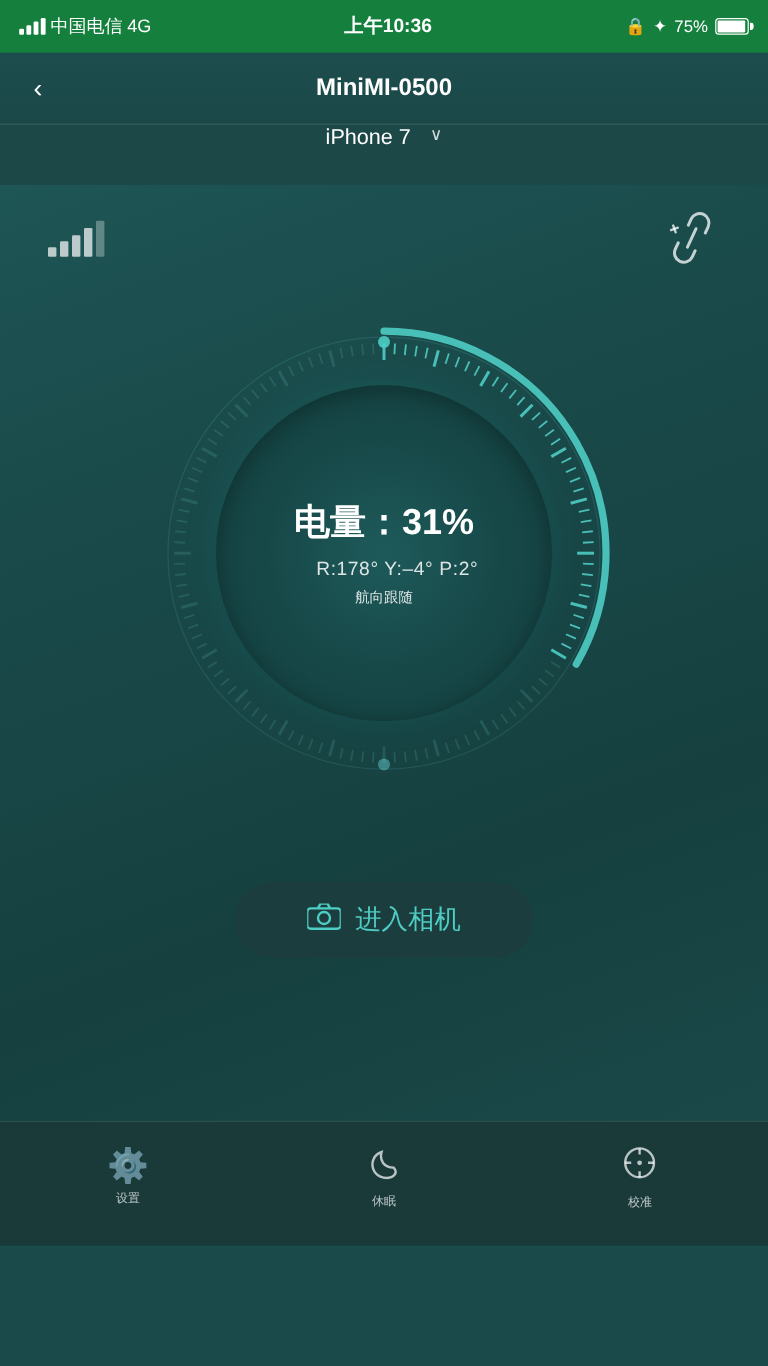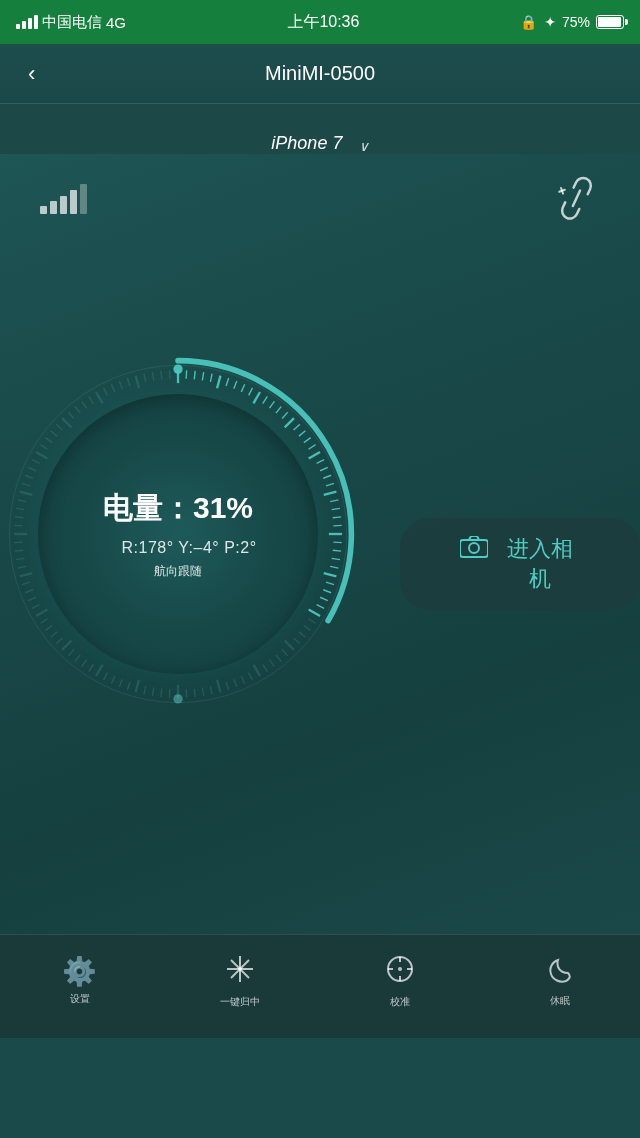--- a/index.html
+++ b/index.html
@@ -21,21 +21,21 @@
       background: #15803d;
       display: flex;
       align-items: center;
       justify-content: space-between;
       padding: 0 16px;
       color: white;
       font-size: 15px;
       font-weight: 500;
     }
     .status-left { display: flex; align-items: center; gap: 4px; }
-    .status-center { font-size: 16px; font-weight: 400; }
+    .status-center { font-size: 16px; font-weight: 700; }
     .status-right { display: flex; align-items: center; gap: 6px; font-size: 14px; }
     .signal-bars { display: flex; align-items: flex-end; gap: 2px; }
     .signal-bars span {
       background: white;
       display: block;
       width: 4px;
       border-radius: 1px;
     }
     .battery-icon {
       width: 28px; height: 14px;
@@ -75,52 +75,51 @@
       position: absolute;
       left: 20px;
       color: white;
       font-size: 22px;
       cursor: pointer;
       padding: 8px;
     }
     .header-title {
       color: white;
       font-size: 20px;
-      font-weight: 400;
+      font-weight: 700;
     }
 
     
     .device-selector {
       width: 100%;
       height: 50px;
       background: #1c4848;
       display: flex;
-      align-items: flex-end;
+      align-items: flex-start;
       justify-content: center;
       gap: 16px;
       cursor: pointer;
-      font-style: italic;
     }
     .device-name {
       color: white;
       font-size: 18px;
     }
     .chevron-down {
       color: rgba(255,255,255,0.8);
       font-size: 14px;
     }
 
     
     .main-content {
       width: 100%;
       height: 780px;
       background: linear-gradient(160deg, #1e5555 0%, #1a4a4a 30%, #164040 70%, #1a4848 100%);
       position: relative;
       display: flex;
-      flex-direction: row;
+      flex-direction: column;
       align-items: center;
       justify-content: center;
       gap: 44px;
     }
 
     
     .signal-indicator {
       position: absolute;
       top: 30px;
       left: 40px;
@@ -462,43 +461,32 @@
 
 </div>
 
 <div class="bottom-nav">
   <div class="nav-item">
     <span class="nav-icon">⚙️</span>
     <span class="nav-label">设置</span>
   </div>
   <div class="nav-item">
     <span class="nav-icon">
-      <svg width="30" height="30" viewBox="0 0 30 30" fill="rgba(255,255,255,0.7)">
-        <line x1="15" y1="2" x2="15" y2="28" stroke="rgba(255,255,255,0.7)" stroke-width="2"></line>
-        <line x1="2" y1="15" x2="28" y2="15" stroke="rgba(255,255,255,0.7)" stroke-width="2"></line>
-        <line x1="6" y1="6" x2="24" y2="24" stroke="rgba(255,255,255,0.7)" stroke-width="2"></line>
-        <line x1="24" y1="6" x2="6" y2="24" stroke="rgba(255,255,255,0.7)" stroke-width="2"></line>
+      <svg width="28" height="28" viewBox="0 0 28 28" fill="none">
+        <path d="M22 18 C14 18 10 12 12 5 C6 7 3 13 5 19 C7 25 14 28 20 26 C24 24 25 21 22 18Z" stroke="rgba(255,255,255,0.7)" stroke-width="2" fill="none"></path>
       </svg>
     </span>
-    <span class="nav-label">一键归中</span>
+    <span class="nav-label">休眠</span>
   </div>
   <div class="nav-item">
     <span class="nav-icon">
       <svg width="30" height="30" viewBox="0 0 30 30" fill="none">
         <circle cx="15" cy="15" r="12" stroke="rgba(255,255,255,0.7)" stroke-width="2"></circle>
         <circle cx="15" cy="15" r="2" fill="rgba(255,255,255,0.7)"></circle>
         <line x1="15" y1="3" x2="15" y2="8" stroke="rgba(255,255,255,0.7)" stroke-width="2"></line>
         <line x1="15" y1="22" x2="15" y2="27" stroke="rgba(255,255,255,0.7)" stroke-width="2"></line>
         <line x1="3" y1="15" x2="8" y2="15" stroke="rgba(255,255,255,0.7)" stroke-width="2"></line>
         <line x1="22" y1="15" x2="27" y2="15" stroke="rgba(255,255,255,0.7)" stroke-width="2"></line>
       </svg>
     </span>
     <span class="nav-label">校准</span>
   </div>
-  <div class="nav-item">
-    <span class="nav-icon">
-      <svg width="28" height="28" viewBox="0 0 28 28" fill="none">
-        <path d="M22 18 C14 18 10 12 12 5 C6 7 3 13 5 19 C7 25 14 28 20 26 C24 24 25 21 22 18Z" stroke="rgba(255,255,255,0.7)" stroke-width="2" fill="none"></path>
-      </svg>
-    </span>
-    <span class="nav-label">休眠</span>
-  </div>
 </div>
 
 </body></html>

